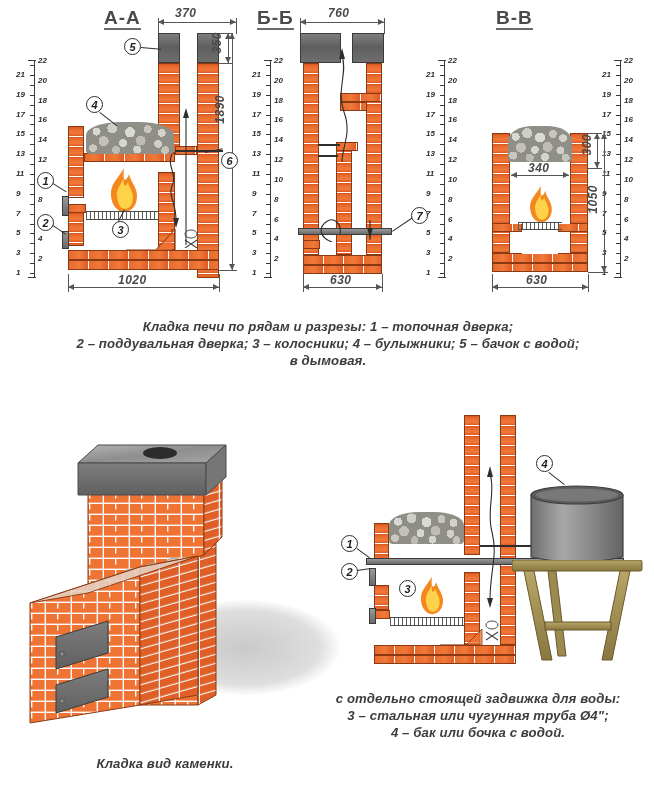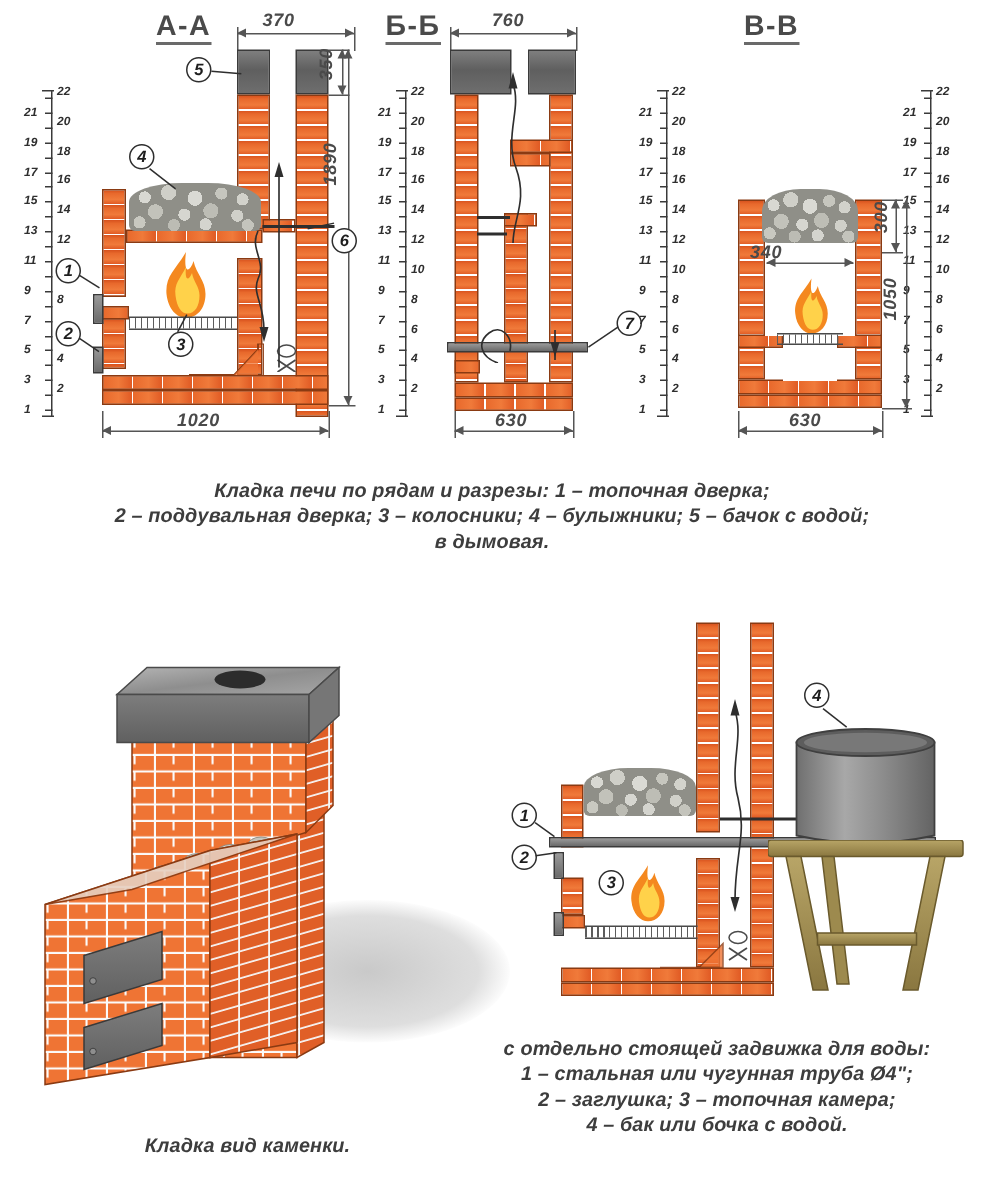--- a/index.html
+++ b/index.html
@@ -487,21 +487,21 @@
 
 <svg class="abs" style="left:524px;top:184px;" width="34" height="40" viewBox="0 0 40 48">
   <path d="M20 2 C13 14 6 18 7 30 C8 40 14 46 20 46 C27 46 33 40 33 30 C33 21 27 17 25 8 C23 15 18 18 20 2 Z" fill="#f4881f"></path>
   <path d="M20 12 C16 20 12 23 13 31 C14 39 17 43 21 43 C26 43 29 38 29 31 C29 25 25 22 24 16 C22 21 19 22 20 12 Z" fill="#ffd24a"></path>
 </svg>
 <div class="abs grate" style="left:518px;top:222px;width:44px;height:6px;"></div>
 
 <div class="abs dl-h" style="left:511px;top:175px;width:58px;"></div>
 <div class="abs arrow-l" style="left:511px;top:172px;"></div>
 <div class="abs arrow-r" style="left:563px;top:172px;"></div>
-<div class="abs dim" style="left:500px;top:161px;">340</div>
+<div class="abs dim" style="left:528px;top:161px;">340</div>
 
 <div class="abs dl-v" style="left:597px;top:133px;height:35px;"></div>
 <div class="abs arrow-u" style="left:594px;top:133px;"></div>
 <div class="abs arrow-d" style="left:594px;top:162px;"></div>
 <div class="abs dl-h" style="left:588px;top:133px;width:14px;"></div>
 <div class="abs dl-h" style="left:588px;top:168px;width:14px;"></div>
 <div class="abs dim-v" style="left:580px;top:134px;">300</div>
 
 <div class="abs dl-v" style="left:604px;top:133px;height:139px;"></div>
 <div class="abs arrow-u" style="left:601px;top:133px;"></div>
@@ -664,16 +664,15 @@
     <span>3</span>
   </div>
 
 <div class="abs callout" style="left:536px;top:455px;">
     <span>4</span>
   </div>
 <div class="abs leader" style="left:549px;top:472px;width:20px;transform:rotate(38deg);"></div>
 
 <div class="abs cap-right" style="left:310px;top:690px;width:336px;">
   <div class="caption">с отдельно стоящей задвижка для воды:</div>
-  <div class="caption">1 – стальная или чугунная труба Ø4";</div>
-  <div class="caption">2 – заглушка; 3 – топочная камера;</div>
+  <div class="caption">3 – стальная или чугунная труба Ø4";</div>
   <div class="caption">4 –  бак или бочка с водой.</div>
 </div>
 
 </body></html>

